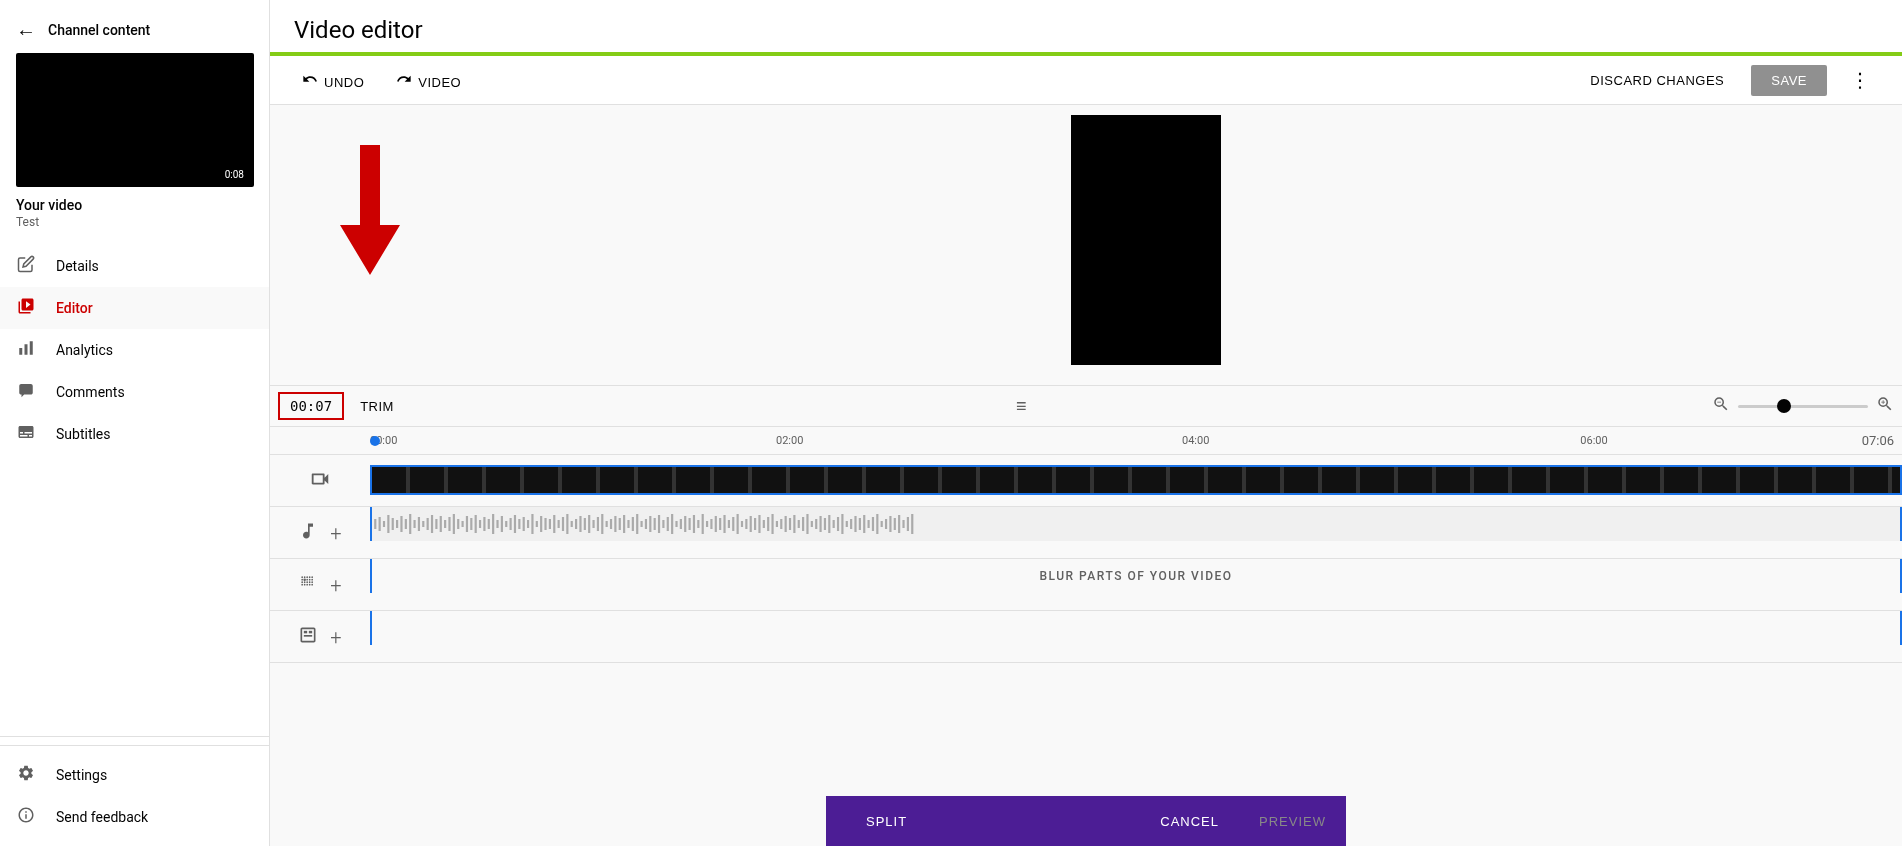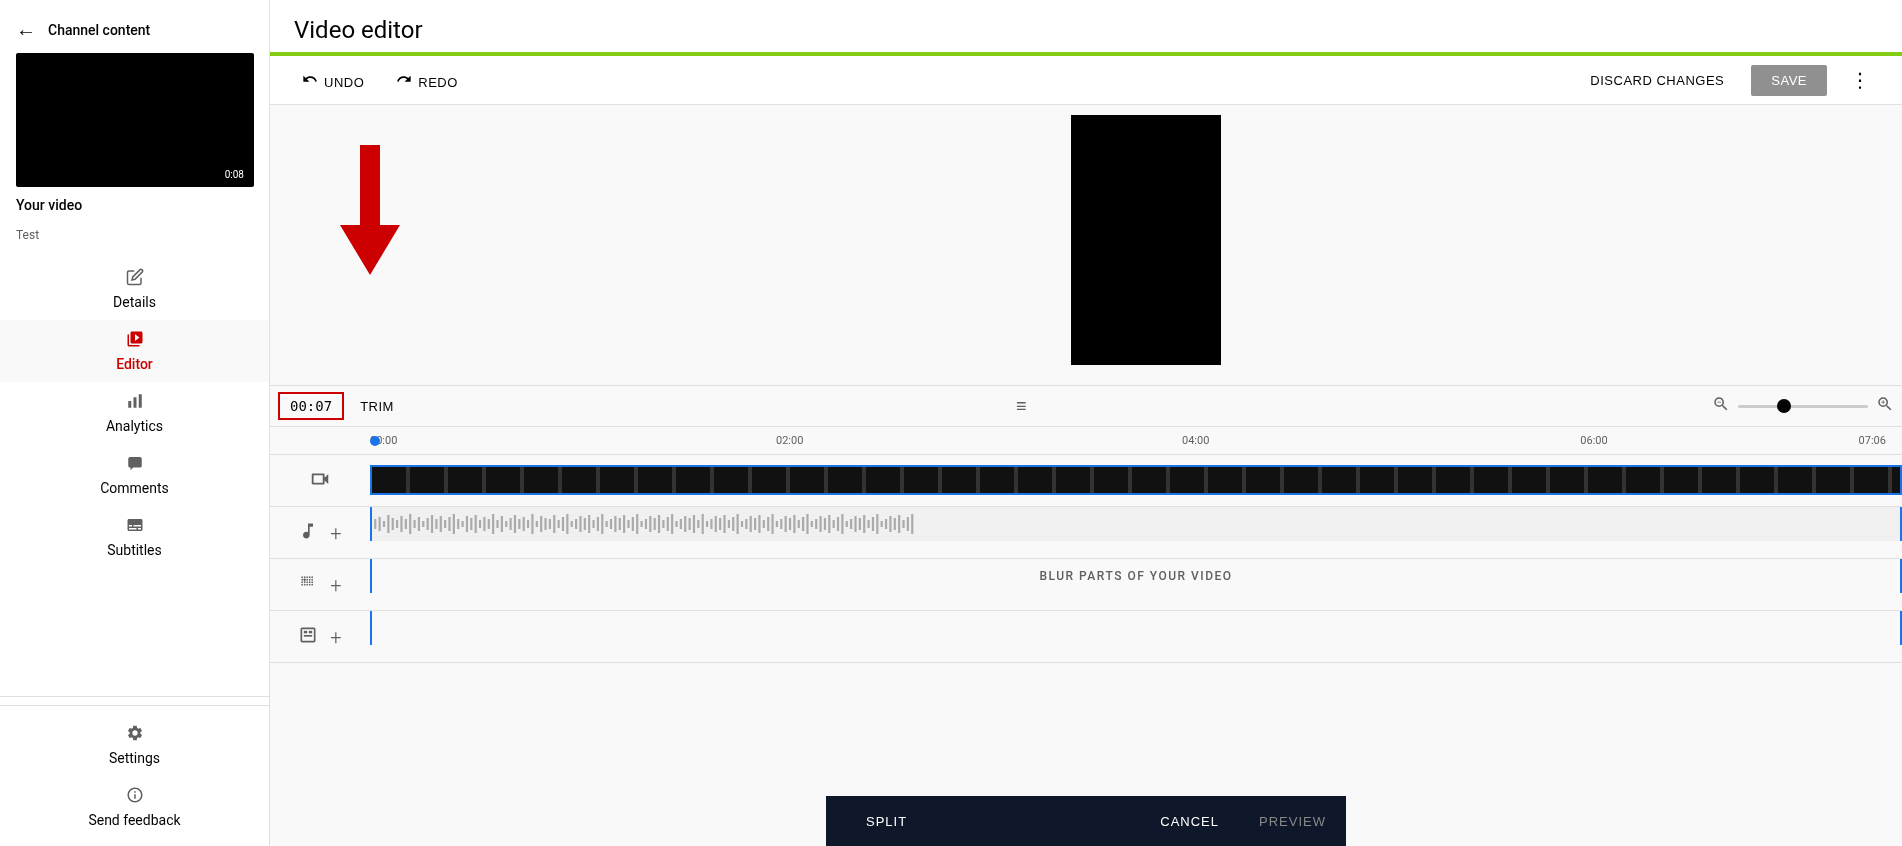--- a/index.html
+++ b/index.html
@@ -58,36 +58,35 @@
     .video-info {
       padding: 10px 16px 16px 16px;
     }
     .video-title {
       font-size: 14px;
       font-weight: 500;
     }
     .video-subtitle {
       font-size: 12px;
       color: #606060;
-      margin-top: 15px;
+      margin-top: 2px;
     }
     .nav-items {
       flex: 1;
     }
     .nav-item {
       display: flex;
       align-items: center;
       padding: 10px 16px;
-      gap: 4px;
+      gap: 20px;
       cursor: pointer;
       font-size: 14px;
       color: #030303;
       border-radius: 0;
       position: relative;
-      flex-direction: column;
     }
     .nav-item.active {
       color: #cc0000;
       font-weight: 500;
       background: #f9f9f9;
     }
     .nav-item.active .nav-icon {
       color: #cc0000;
     }
     .nav-icon {
@@ -408,21 +407,21 @@
           </svg>
       </span>
       <span>UNDO</span>
     </button>
     <button class="toolbar-btn">
       <span>
         <svg width="16" height="16" viewBox="0 0 24 24" fill="#030303">
             <path d="M18.4 10.6C16.55 8.99 14.15 8 11.5 8c-4.65 0-8.58 3.03-9.96 7.22L3.9 16c1.05-3.19 4.05-5.5 7.6-5.5 1.95 0 3.73.72 5.12 1.88L13 16h9V7l-3.6 3.6z"></path>
           </svg>
       </span>
-      <span>REDO</span>
+      <span>VIDEO</span>
     </button>
     <div class="toolbar-right">
       <button class="discard-btn">DISCARD CHANGES</button>
       <button class="save-btn">SAVE</button>
       <button class="more-btn">⋮</button>
     </div>
   </div>
 
   <div class="preview-area" style="position:relative; flex: 0 0 280px;">
 
@@ -466,21 +465,21 @@
 
     <div style="background:#f9f9f9; display:flex; align-items:center; height:28px; border-bottom: 1px solid #e0e0e0;">
       <div style="width:100px; min-width:100px;"></div>
       <div style="flex:1; position:relative; height:100%; display:flex; align-items:center;">
 
         <div style="position:absolute; left:0; top:50%; transform:translateY(-50%); width:10px; height:10px; background:#1a73e8; border-radius:50%; z-index:10;"></div>
         <span style="position:absolute; left:0px; font-size:11px; color:#606060;">00:00</span>
         <span style="position:absolute; left:26.5%; font-size:11px; color:#606060;">02:00</span>
         <span style="position:absolute; left:53%; font-size:11px; color:#606060;">04:00</span>
         <span style="position:absolute; left:79%; font-size:11px; color:#606060;">06:00</span>
-        <span style="position:absolute; right:16px; font-size:11px; color:#606060;">07:06</span>
+        <span style="position:absolute; right:8px; font-size:13px; color:#606060;">07:06</span>
       </div>
     </div>
 
     <div class="timeline-tracks">
 
       <div class="track-row">
         <div class="track-icons">
           <span>
             <svg width="22" height="22" viewBox="0 0 24 24" fill="#606060">
                 <path d="M15 8v8H5V8h10m1-2H4c-.55 0-1 .45-1 1v10c0 .55.45 1 1 1h12c.55 0 1-.45 1-1v-3.5l4 4v-11l-4 4V7c0-.55-.45-1-1-1z"></path>
@@ -680,20 +679,20 @@
               </svg>
           </span>
           <span style="font-size:20px;color:#606060;cursor:pointer;font-weight:300;">+</span>
         </div>
         <div class="track-content">
           <div style="width:100%; height:34px; border-left:2px solid #1a73e8; border-right:2px solid #1a73e8; background:#f9f9f9;"></div>
         </div>
       </div>
     </div>
 
-    <div style="position:absolute; bottom:0; left:50%; transform:translateX(-50%); background:#0f172a; display:flex; align-items:center; width:520px; height:50px; z-index:20;">
+    <div style="position:absolute; bottom:0; left:50%; transform:translateX(-50%); background:#4c1d95; display:flex; align-items:center; width:520px; height:50px; z-index:20;">
       <button class="split-btn" style="background:none;border:none;color:#fff;font-size:13px;font-weight:500;letter-spacing:1px;cursor:pointer;padding:8px 40px;">SPLIT</button>
       <div style="flex:1;"></div>
       <button class="cancel-btn" style="background:none;border:none;color:#fff;font-size:13px;font-weight:500;letter-spacing:1px;cursor:pointer;padding:8px 20px;">CANCEL</button>
       <button class="preview-btn" style="background:none;border:none;color:#888;font-size:13px;font-weight:500;letter-spacing:1px;cursor:pointer;padding:8px 20px;">PREVIEW</button>
     </div>
   </div>
 </div>
 
 </body></html>

